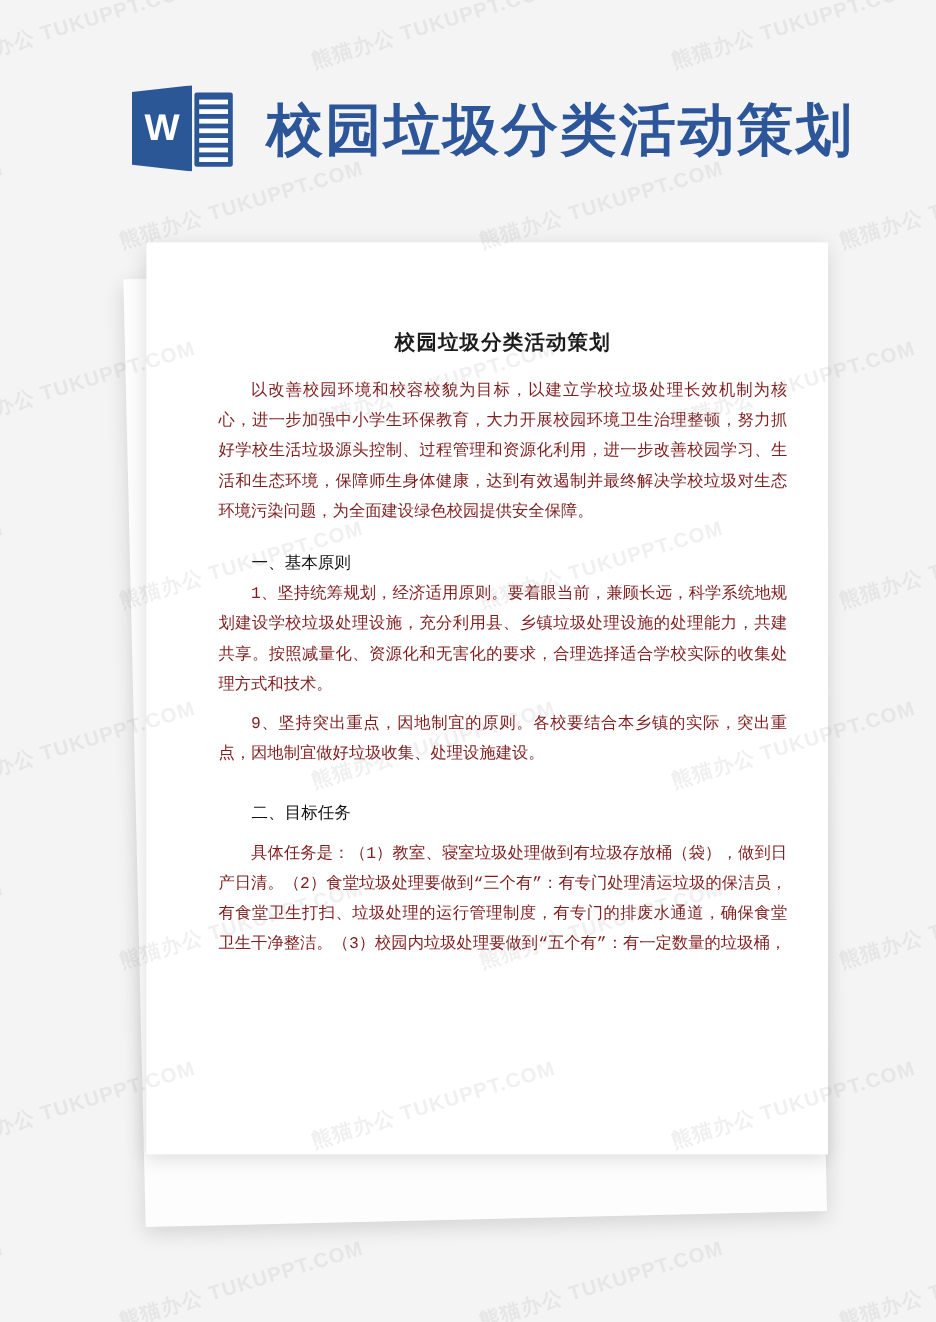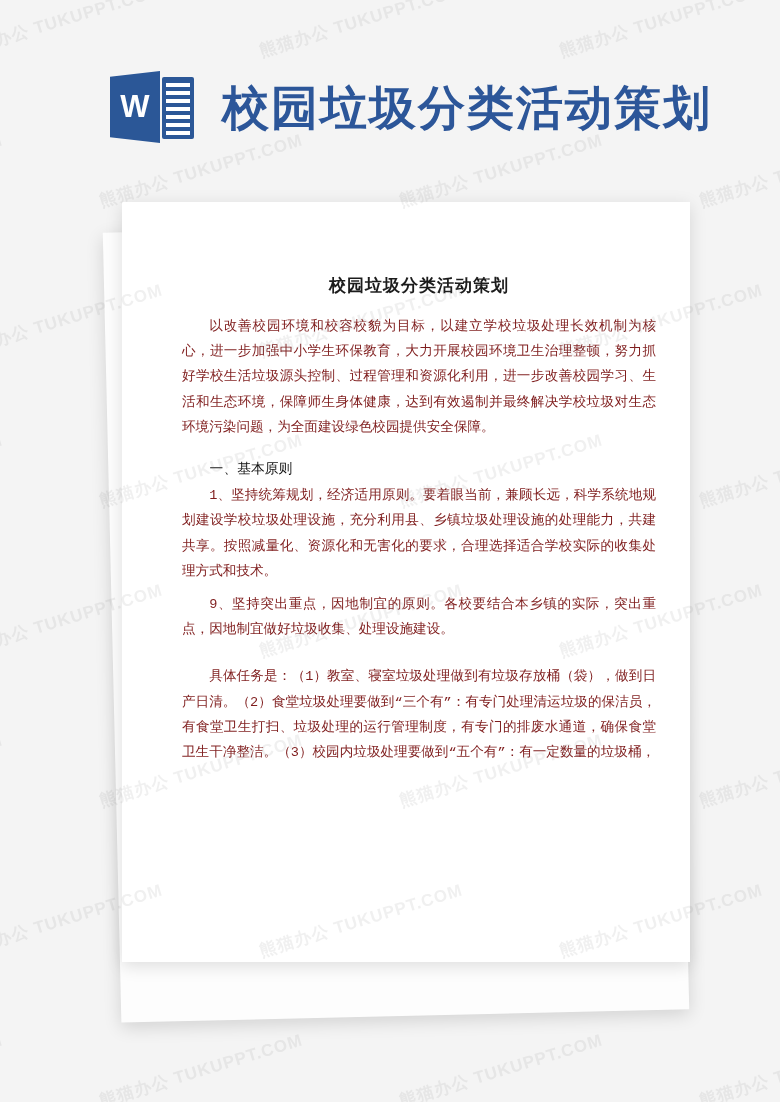--- a/index.html
+++ b/index.html
@@ -182,20 +182,21 @@
       <div class="doc-title">校园垃圾分类活动策划</div>
 
       <p class="para">以改善校园环境和校容校貌为目标，以建立学校垃圾处理长效机制为核心，进一步加强中小学生环保教育，大力开展校园环境卫生治理整顿，努力抓好学校生活垃圾源头控制、过程管理和资源化利用，进一步改善校园学习、生活和生态环境，保障师生身体健康，达到有效遏制并最终解决学校垃圾对生态环境污染问题，为全面建设绿色校园提供安全保障。</p>
       <div class="spacer-sm"></div>
       <p class="heading">一、基本原则</p>
       <p class="para">1、坚持统筹规划，经济适用原则。要着眼当前，兼顾长远，科学系统地规划建设学校垃圾处理设施，充分利用县、乡镇垃圾处理设施的处理能力，共建共享。按照减量化、资源化和无害化的要求，合理选择适合学校实际的收集处理方式和技术。</p>
       <div class="spacer-sm"></div>
       <p class="para">9、坚持突出重点，因地制宜的原则。各校要结合本乡镇的实际，突出重点，因地制宜做好垃圾收集、处理设施建设。</p>
       <div class="spacer-sm"></div>
       <div class="spacer-sm"></div>
+      <p class="heading">二、目标任务</p>
       <div class="spacer-sm"></div>
       <p class="para">具体任务是：（1）教室、寝室垃圾处理做到有垃圾存放桶（袋），做到日产日清。（2）食堂垃圾处理要做到“三个有”：有专门处理清运垃圾的保洁员，有食堂卫生打扫、垃圾处理的运行管理制度，有专门的排废水通道，确保食堂卫生干净整洁。（3）校园内垃圾处理要做到“五个有”：有一定数量的垃圾桶，</p>
     </div>
   </div>
 </div>
 
 <div class="header">
   <div class="word-icon">
     <div class="wi-left"></div>
     <div class="wi-w">W</div>

